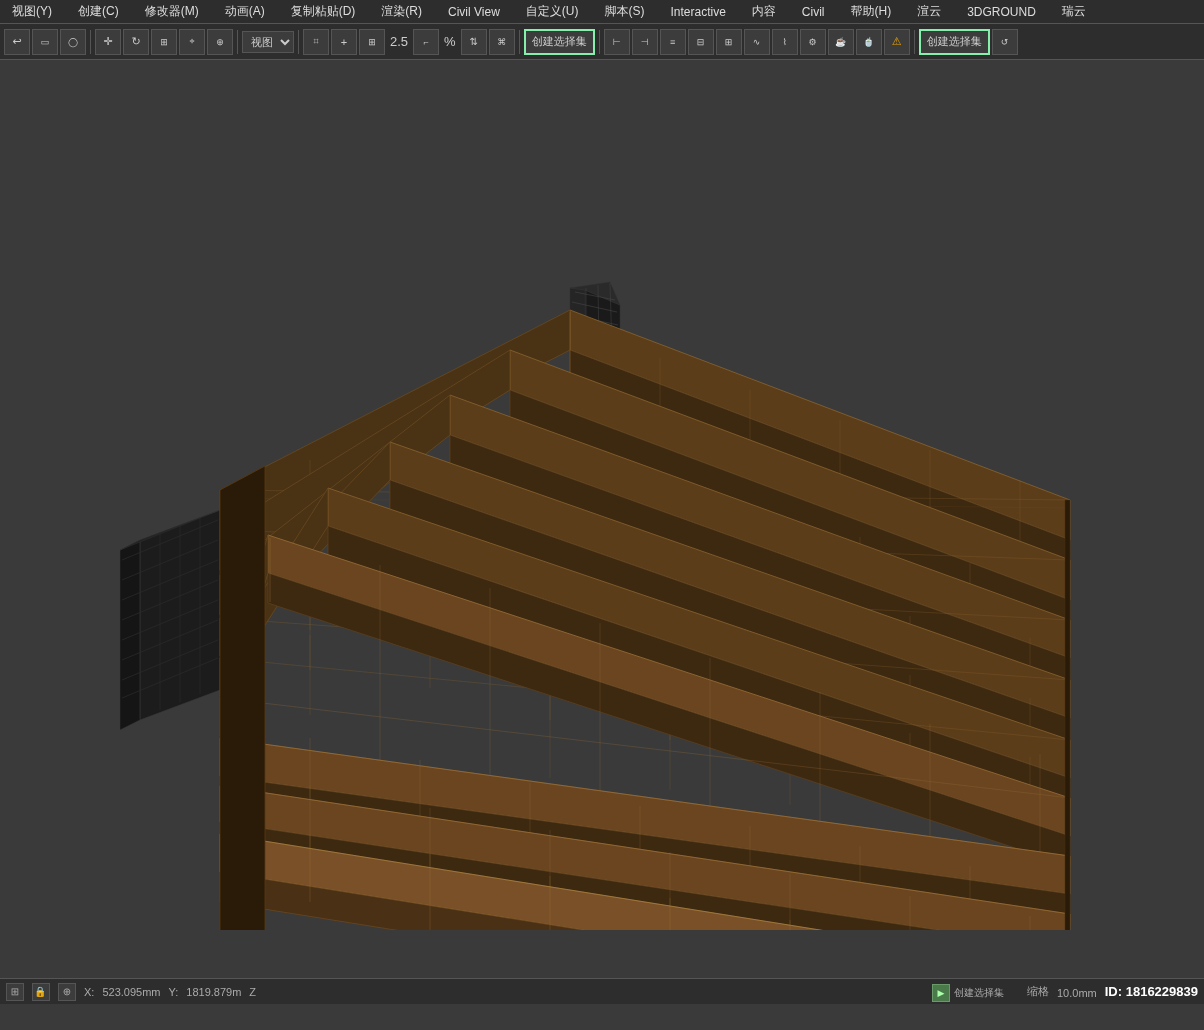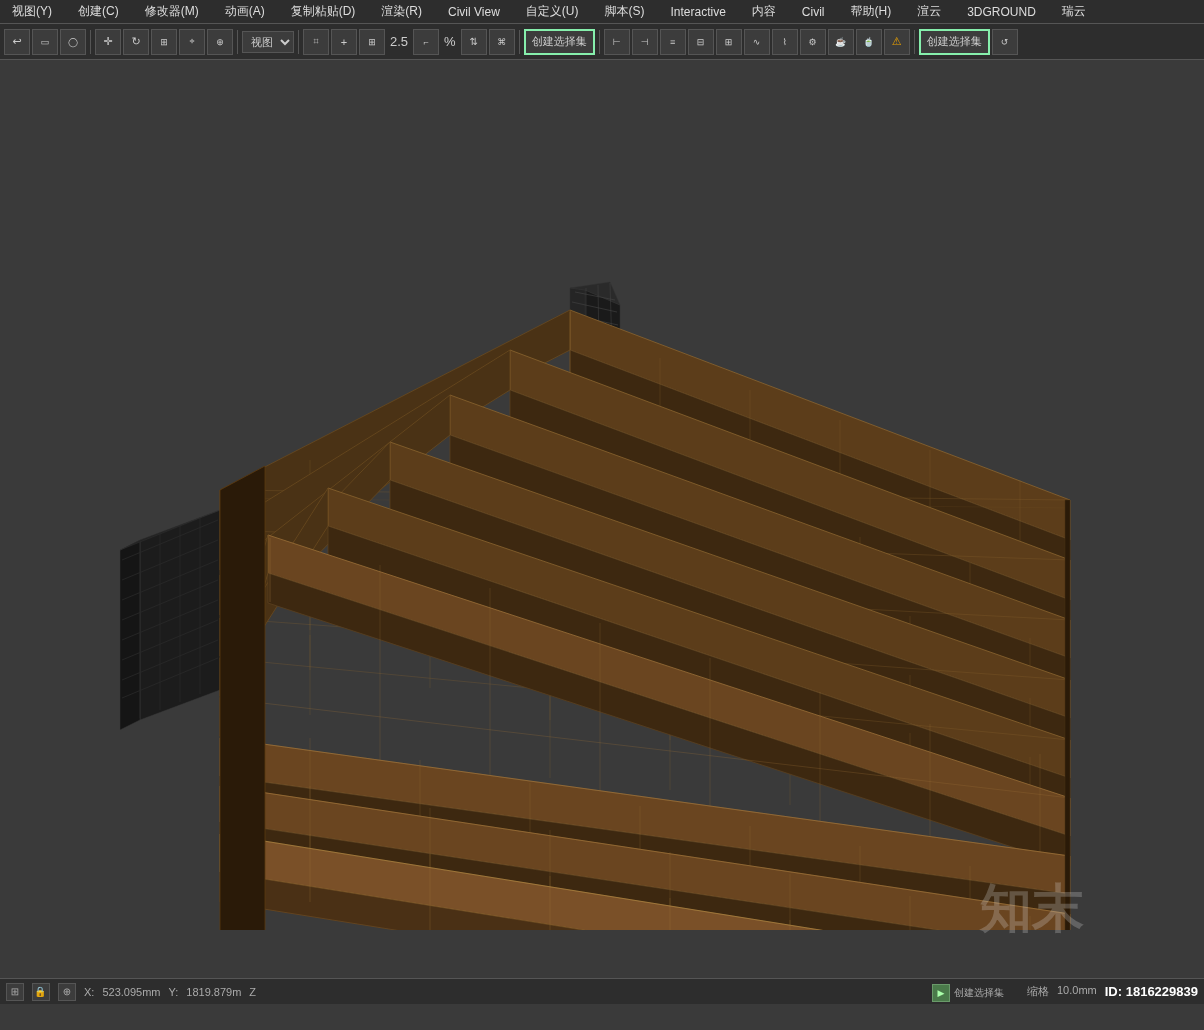--- a/index.html
+++ b/index.html
@@ -161,21 +161,21 @@
       justify-content: center;
       font-size: 10px;
     }
     .status-coord {
       color: #aaa;
       font-size: 11px;
     }
     .status-right {
       margin-left: auto;
       display: flex;
-      align-items: flex-start;
+      align-items: flex-end;
       gap: 8px;
     }
   </style>
 </head>
 <body>
 
 <div id="menu-bar">
   <div class="menu-item">视图(Y)</div>
   <div class="menu-item">创建(C)</div>
   <div class="menu-item">修改器(M)</div>
@@ -405,21 +405,20 @@
 
       <polygon points="110,808 960,810 960,830 110,828" fill="#3d2810" stroke="#5a4020" stroke-width="0.8"></polygon>
       <line x1="200" y1="808" x2="200" y2="830" stroke="#5a4020" stroke-width="0.5"></line>
       <line x1="400" y1="809" x2="400" y2="830" stroke="#5a4020" stroke-width="0.5"></line>
       <line x1="600" y1="810" x2="600" y2="830" stroke="#5a4020" stroke-width="0.5"></line>
       <line x1="800" y1="810" x2="800" y2="830" stroke="#5a4020" stroke-width="0.5"></line>
     </g>
 
   </svg>
 
-  <div id="logo-watermark">知末</div>
 
   <div id="status-bar">
     <div class="status-icon">⊞</div>
     <div class="status-icon">🔒</div>
     <div class="status-icon">⊕</div>
     <span class="status-coord">X:</span>
     <span class="status-coord">523.095mm</span>
     <span class="status-coord">Y:</span>
     <span class="status-coord">1819.879m</span>
     <span class="status-coord">Z</span>

